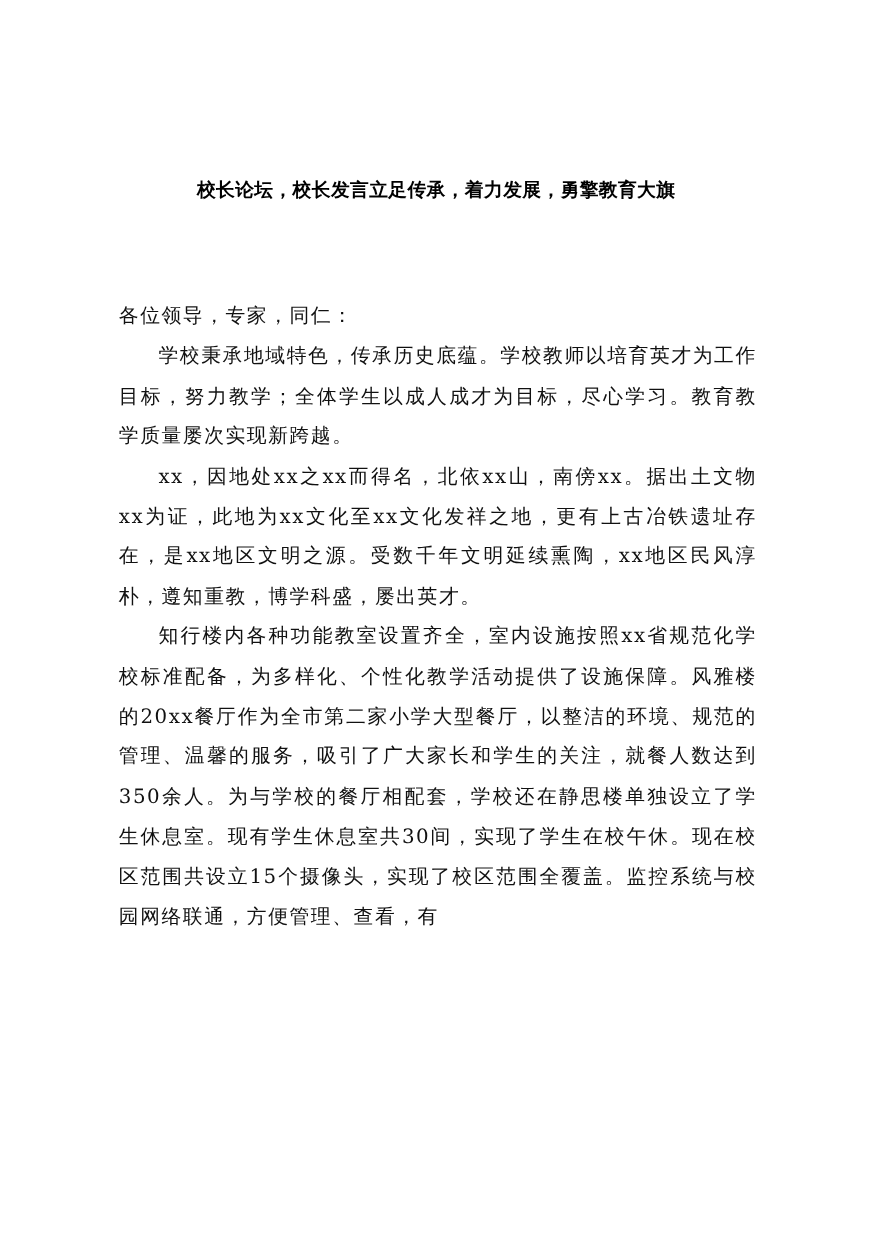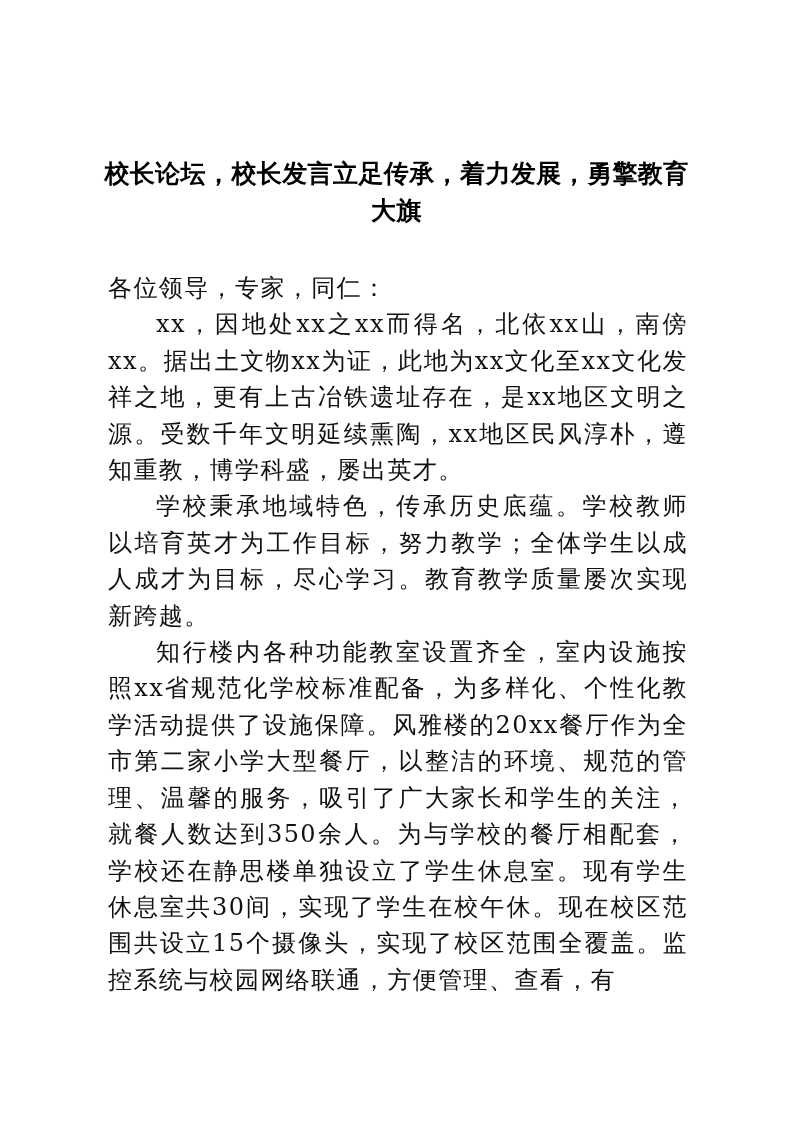--- a/index.html
+++ b/index.html
@@ -3,36 +3,36 @@
   <meta charset="utf-8">
   <style>
     html, body { margin: 0; padding: 0; background: #ffffff; }
     body { width: 793px; height: 1122px; position: relative; overflow: hidden; }
     .page {
       position: absolute; left: 0; top: 0; width: 793px; height: 1122px; background: #fff;
     }
     .title {
       position: absolute; left: 100px; top: 155px; width: 593px;
       font-family: "DejaVu Sans", "Liberation Sans", sans-serif;
-      font-weight: bold; font-size: 25px; line-height: 37px;
+      font-weight: bold; font-size: 17px; line-height: 37px;
       color: #000; text-align: center; margin: 0; letter-spacing: 0.4px;
     }
     .body {
       position: absolute; left: 108px; top: 270px; width: 580px;
       font-family: "DejaVu Serif", "Liberation Serif", serif;
-      font-size: 24px; line-height: 36.4px; color: #111;
+      font-size: 18px; line-height: 36.4px; color: #111;
       text-align: justify; letter-spacing: 1.4px;
     }
     .body p { margin: 0; }
     .body p.indent { text-indent: 2em; }
   </style>
 </head>
 <body>
 
 <div class="page">
   <h1 class="title">校长论坛，校长发言立足传承，着力发展，勇擎教育大旗</h1>
   <div class="body">
     <p>各位领导，专家，同仁：</p>
+    <p class="indent">学校秉承地域特色，传承历史底蕴。学校教师以培育英才为工作目标，努力教学；全体学生以成人成才为目标，尽心学习。教育教学质量屡次实现新跨越。</p>
     <p class="indent">xx，因地处xx之xx而得名，北依xx山，南傍xx。据出土文物xx为证，此地为xx文化至xx文化发祥之地，更有上古冶铁遗址存在，是xx地区文明之源。受数千年文明延续熏陶，xx地区民风淳朴，遵知重教，博学科盛，屡出英才。</p>
-    <p class="indent">学校秉承地域特色，传承历史底蕴。学校教师以培育英才为工作目标，努力教学；全体学生以成人成才为目标，尽心学习。教育教学质量屡次实现新跨越。</p>
     <p class="indent">知行楼内各种功能教室设置齐全，室内设施按照xx省规范化学校标准配备，为多样化、个性化教学活动提供了设施保障。风雅楼的20xx餐厅作为全市第二家小学大型餐厅，以整洁的环境、规范的管理、温馨的服务，吸引了广大家长和学生的关注，就餐人数达到350余人。为与学校的餐厅相配套，学校还在静思楼单独设立了学生休息室。现有学生休息室共30间，实现了学生在校午休。现在校区范围共设立15个摄像头，实现了校区范围全覆盖。监控系统与校园网络联通，方便管理、查看，有</p>
   </div>
 </div>
 
 </body></html>

